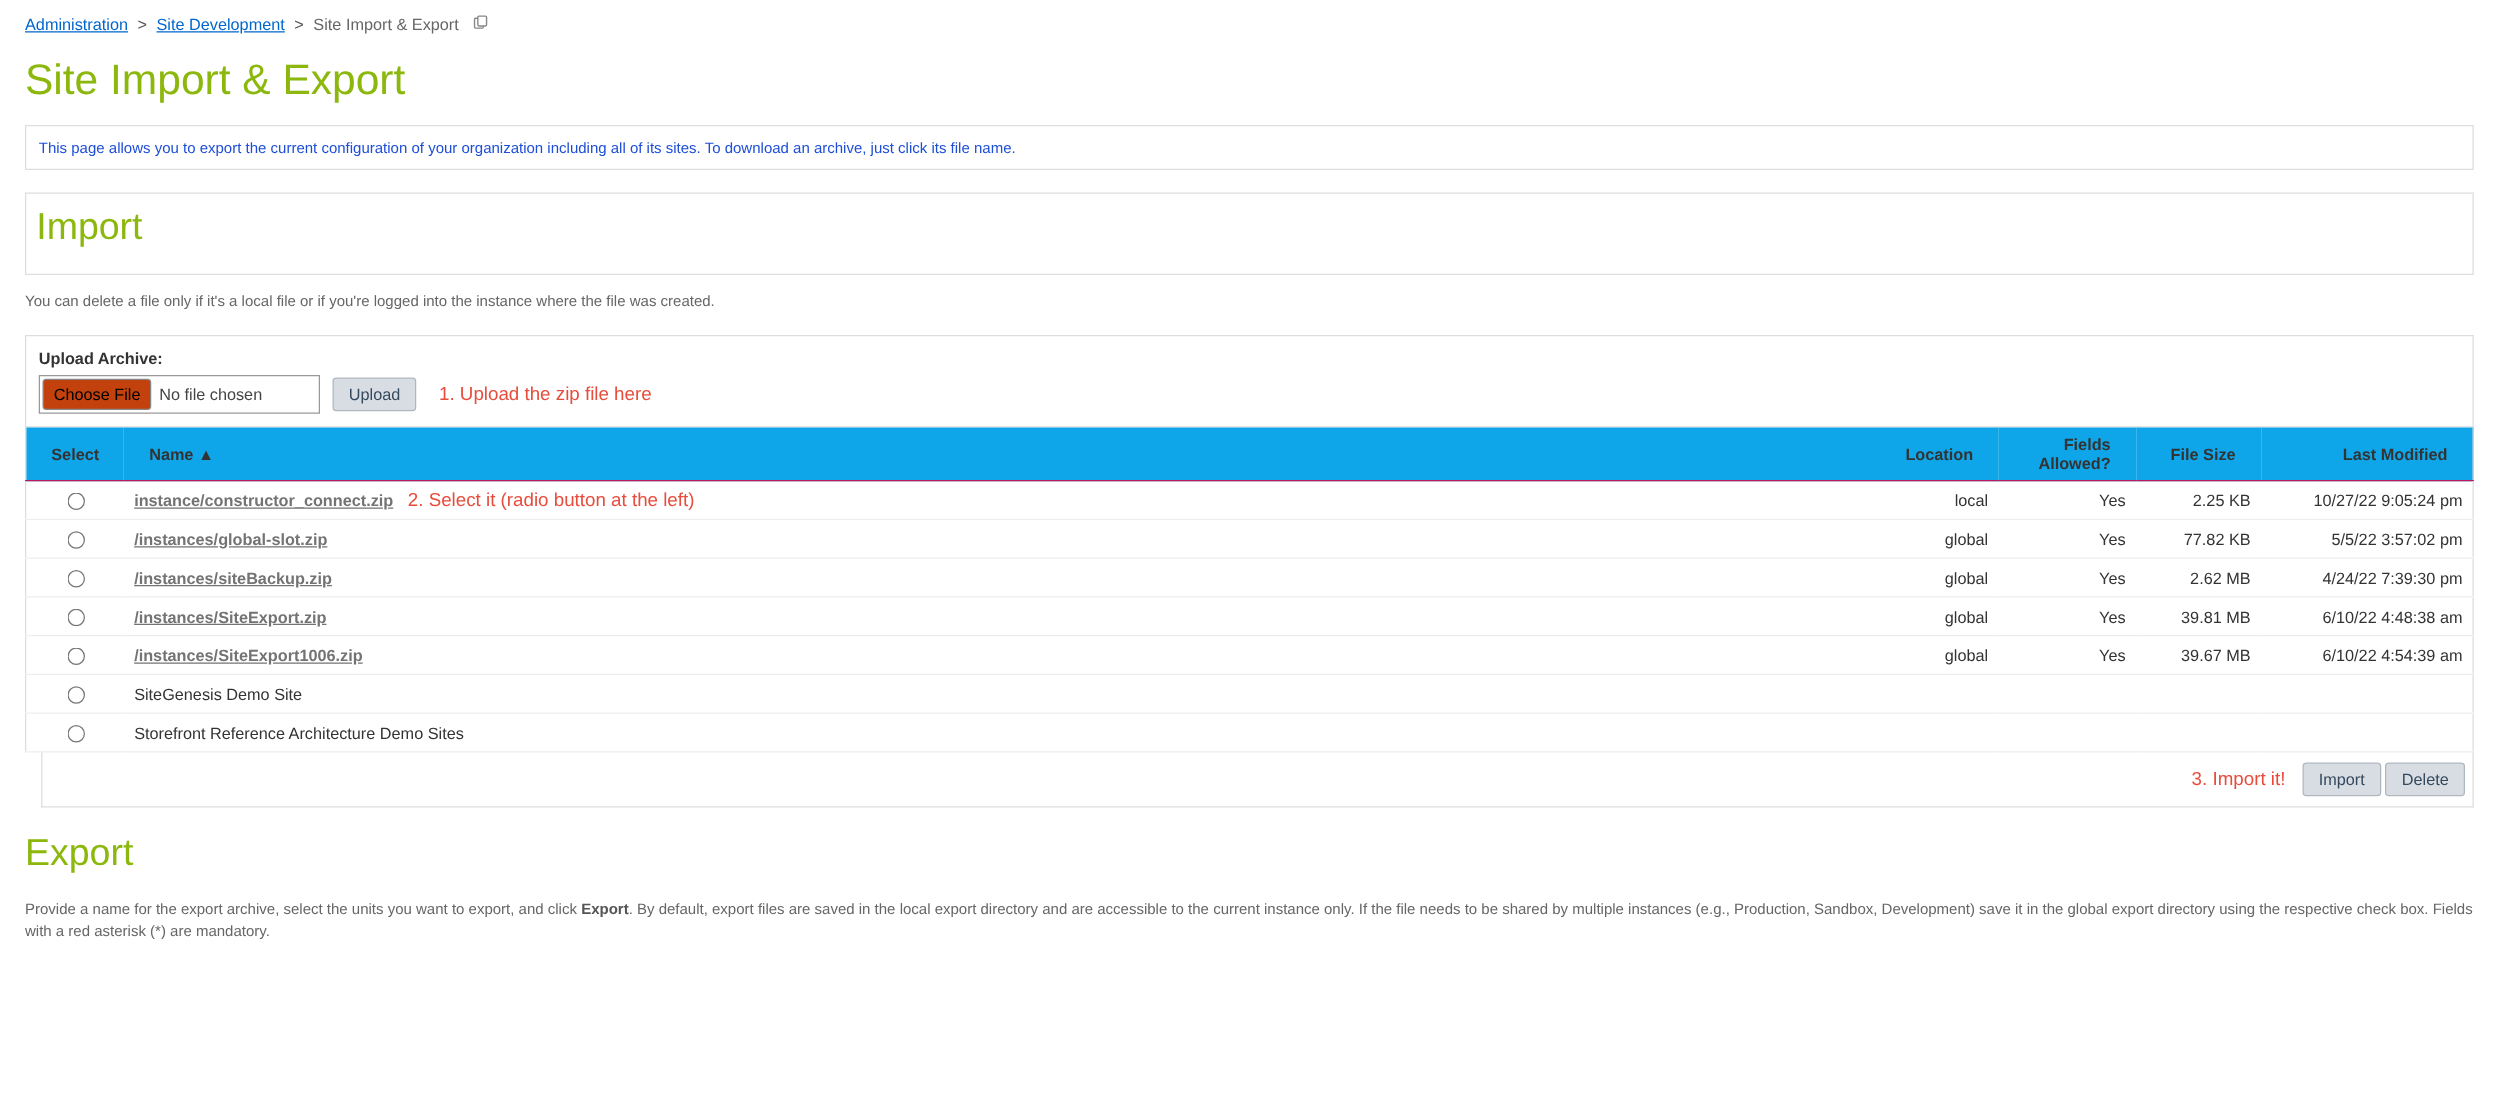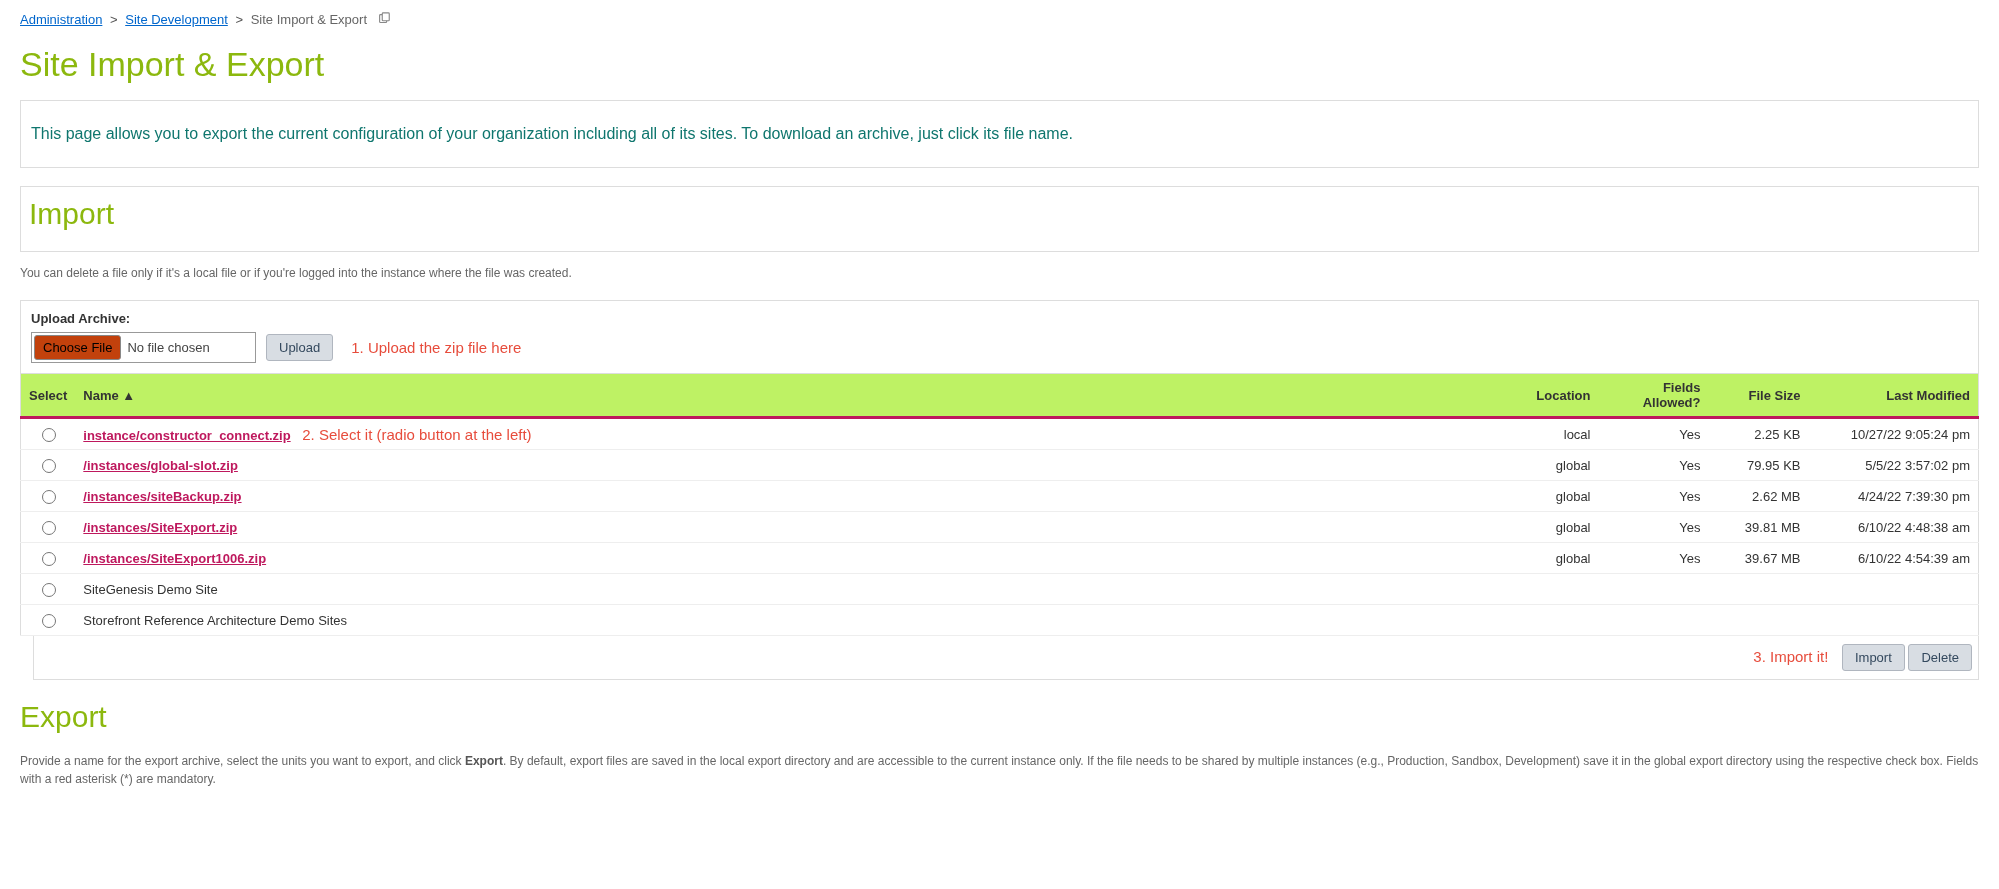--- a/index.html
+++ b/index.html
@@ -29,23 +29,23 @@
     color: #888;
   }
   h1.page-title {
     font-size: 34px;
     font-weight: 400;
     color: #8cb80e;
     margin: 8px 0 16px 0;
   }
   .description-box {
     border: 1px solid #ddd;
-    padding: 24px 10px;
-    font-size: 16px;
-    color: #0f766e;
+    padding: 10px 10px;
+    font-size: 12px;
+    color: #1d4ed8;
     margin-bottom: 18px;
   }
   .section-title-box {
     border: 1px solid #ddd;
     padding: 10px 8px 20px 8px;
     margin-bottom: 14px;
   }
   h2.section-title {
     font-size: 30px;
     font-weight: 400;
@@ -107,38 +107,38 @@
     font-size: 15px;
     margin-left: 8px;
   }
   table.file-table {
     width: 100%;
     border-collapse: collapse;
     border: 1px solid #ddd;
     border-top: none;
   }
   table.file-table th {
-    background: #bef264;
+    background: #0ea5e9;
     font-weight: bold;
     font-size: 13px;
     text-align: left;
-    padding: 6px 8px;
-    border-bottom: 3px solid #be185d;
+    padding: 6px 20px;
+    border-bottom: 1px solid #be185d;
     color: #333;
   }
   table.file-table th.right, table.file-table td.right { text-align: right; }
   table.file-table th.center, table.file-table td.center { text-align: center; }
   table.file-table td {
     padding: 6px 8px;
     border-bottom: 1px solid #eee;
     font-size: 13px;
     vertical-align: middle;
   }
   table.file-table td a {
-    color: #be185d;
+    color: #737373;
     text-decoration: underline;
     font-weight: bold;
   }
   .bold-name { font-weight: normal; }
   .action-row {
     text-align: right;
     padding: 8px 6px;
     border: 1px solid #ddd;
     border-top: none;
     margin-left: 13px;
@@ -223,21 +223,21 @@
         <td class="right">local</td>
         <td class="right">Yes</td>
         <td class="right">2.25 KB</td>
         <td class="right">10/27/22 9:05:24 pm</td>
       </tr>
       <tr>
         <td class="center"><input type="radio" name="filesel" class="radio-circle" style=""></td>
         <td><a href="#">/instances/global-slot.zip</a></td>
         <td class="right">global</td>
         <td class="right">Yes</td>
-        <td class="right">79.95 KB</td>
+        <td class="right">77.82 KB</td>
         <td class="right">5/5/22 3:57:02 pm</td>
       </tr>
       <tr>
         <td class="center"><input type="radio" name="filesel" class="radio-circle" style=""></td>
         <td><a href="#">/instances/siteBackup.zip</a></td>
         <td class="right">global</td>
         <td class="right">Yes</td>
         <td class="right">2.62 MB</td>
         <td class="right">4/24/22 7:39:30 pm</td>
       </tr>

